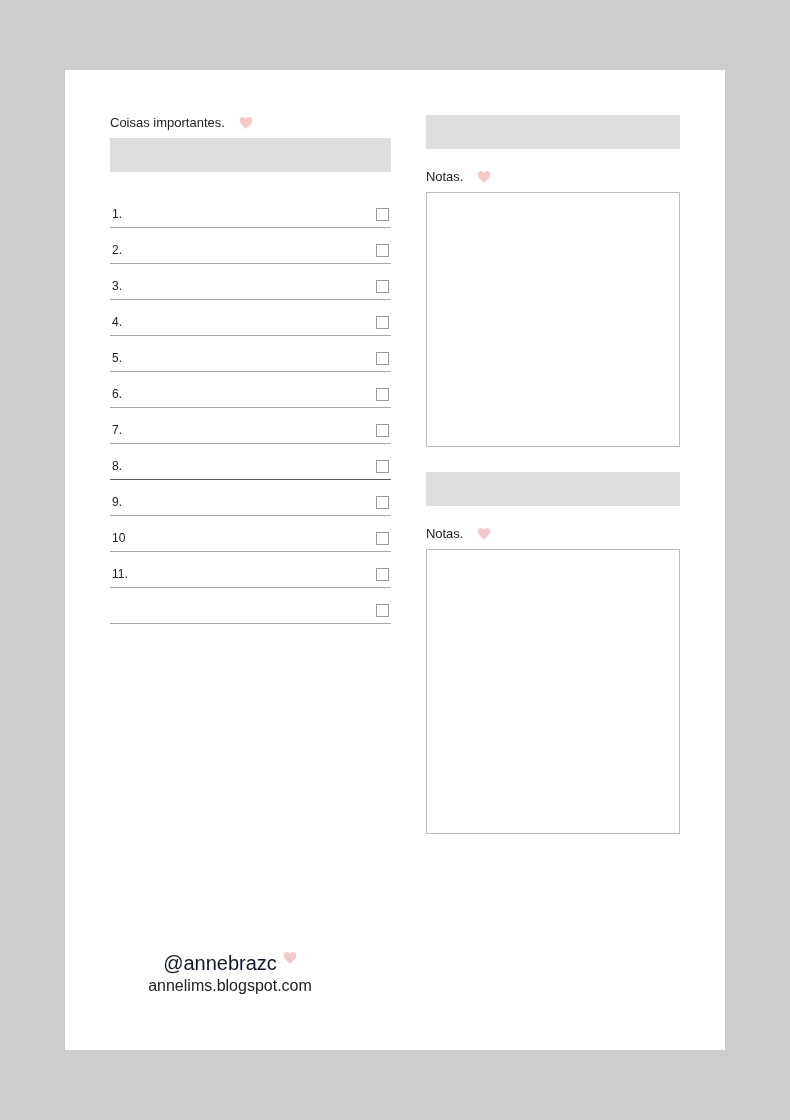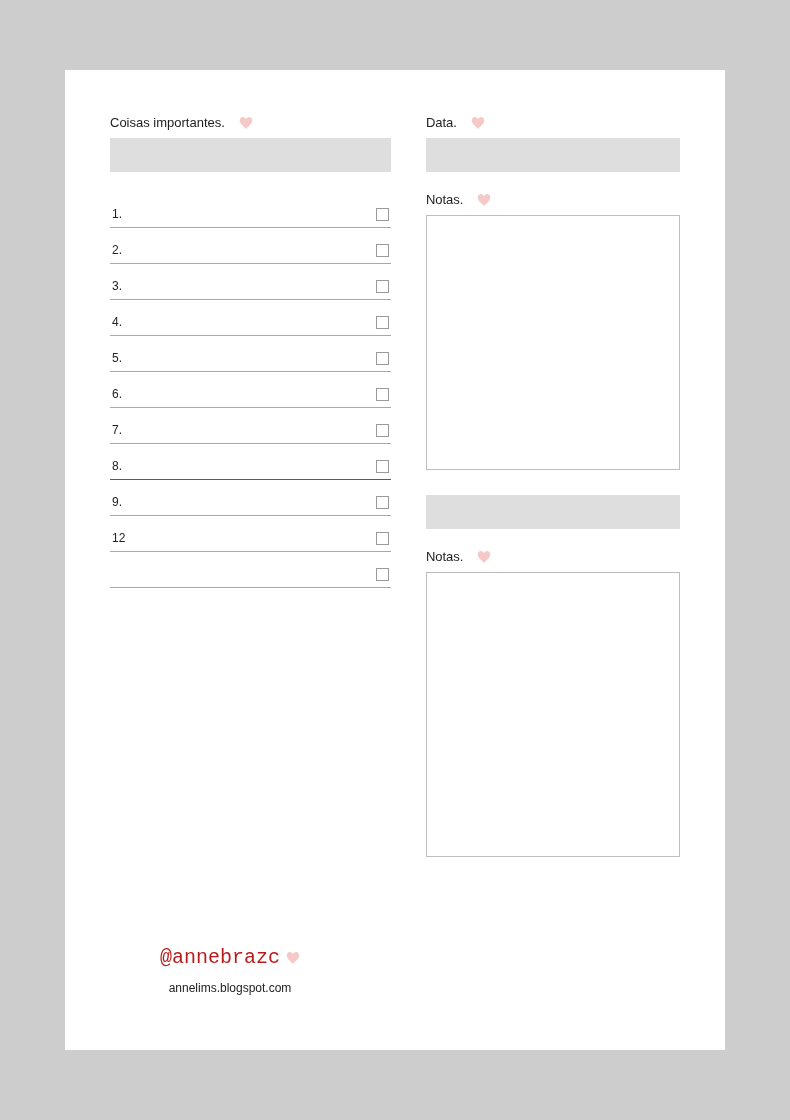--- a/index.html
+++ b/index.html
@@ -85,31 +85,30 @@
   .notes-box.tall { height: 255px; margin-bottom: 25px; }
   .notes-box.tall2 { height: 285px; }
   .footer {
     position: absolute;
     bottom: 55px;
     left: 0;
     width: 50%;
     text-align: center;
   }
   .handle {
-    font-family: Liberation Mono, monospace;
+    font-family: Liberation Sans, sans-serif;
     font-size: 20px;
-    color: #b91c1c;
+    color: #0f172a;
     display: inline-flex;
-    align-items: center;
     gap: 6px;
   }
   .url {
-    font-size: 12px;
+    font-size: 16px;
     color: #222;
-    margin-top: 12px;
+    margin-top: 2px;
   }
 </style>
 </head>
 <body>
 
 <div class="page">
 
 
   <div class="columns">
 
@@ -155,39 +154,35 @@
           </div>
         <div class="task-row">
             <span class="task-num">8.</span>
             <span class="task-check"></span>
           </div>
         <div class="task-row">
             <span class="task-num">9.</span>
             <span class="task-check"></span>
           </div>
         <div class="task-row">
-            <span class="task-num">12</span>
+            <span class="task-num">10</span>
+            <span class="task-check"></span>
+          </div>
+        <div class="task-row">
+            <span class="task-num">11.</span>
             <span class="task-check"></span>
           </div>
         <div class="task-row">
             <span class="task-num"></span>
             <span class="task-check"></span>
           </div>
       </div>
     </div>
 
     <div class="col-right">
-      <div class="section-label">
-        <span>Data.</span>
-        <span class="heart">
-          <svg viewBox="0 0 20 18">
-              <path d="M10 17 C6 13 1 9 1 5 C1 2 3 0 5.5 0 C7 0 9 1 10 3 C11 1 13 0 14.5 0 C17 0 19 2 19 5 C19 9 14 13 10 17Z" fill="#f6c9c9"></path>
-            </svg>
-        </span>
-      </div>
       <div class="grey-bar"></div>
 
       <div class="section-label">
         <span>Notas.</span>
         <span class="heart">
           <svg viewBox="0 0 20 18">
               <path d="M10 17 C6 13 1 9 1 5 C1 2 3 0 5.5 0 C7 0 9 1 10 3 C11 1 13 0 14.5 0 C17 0 19 2 19 5 C19 9 14 13 10 17Z" fill="#f6c9c9"></path>
             </svg>
         </span>
       </div>

